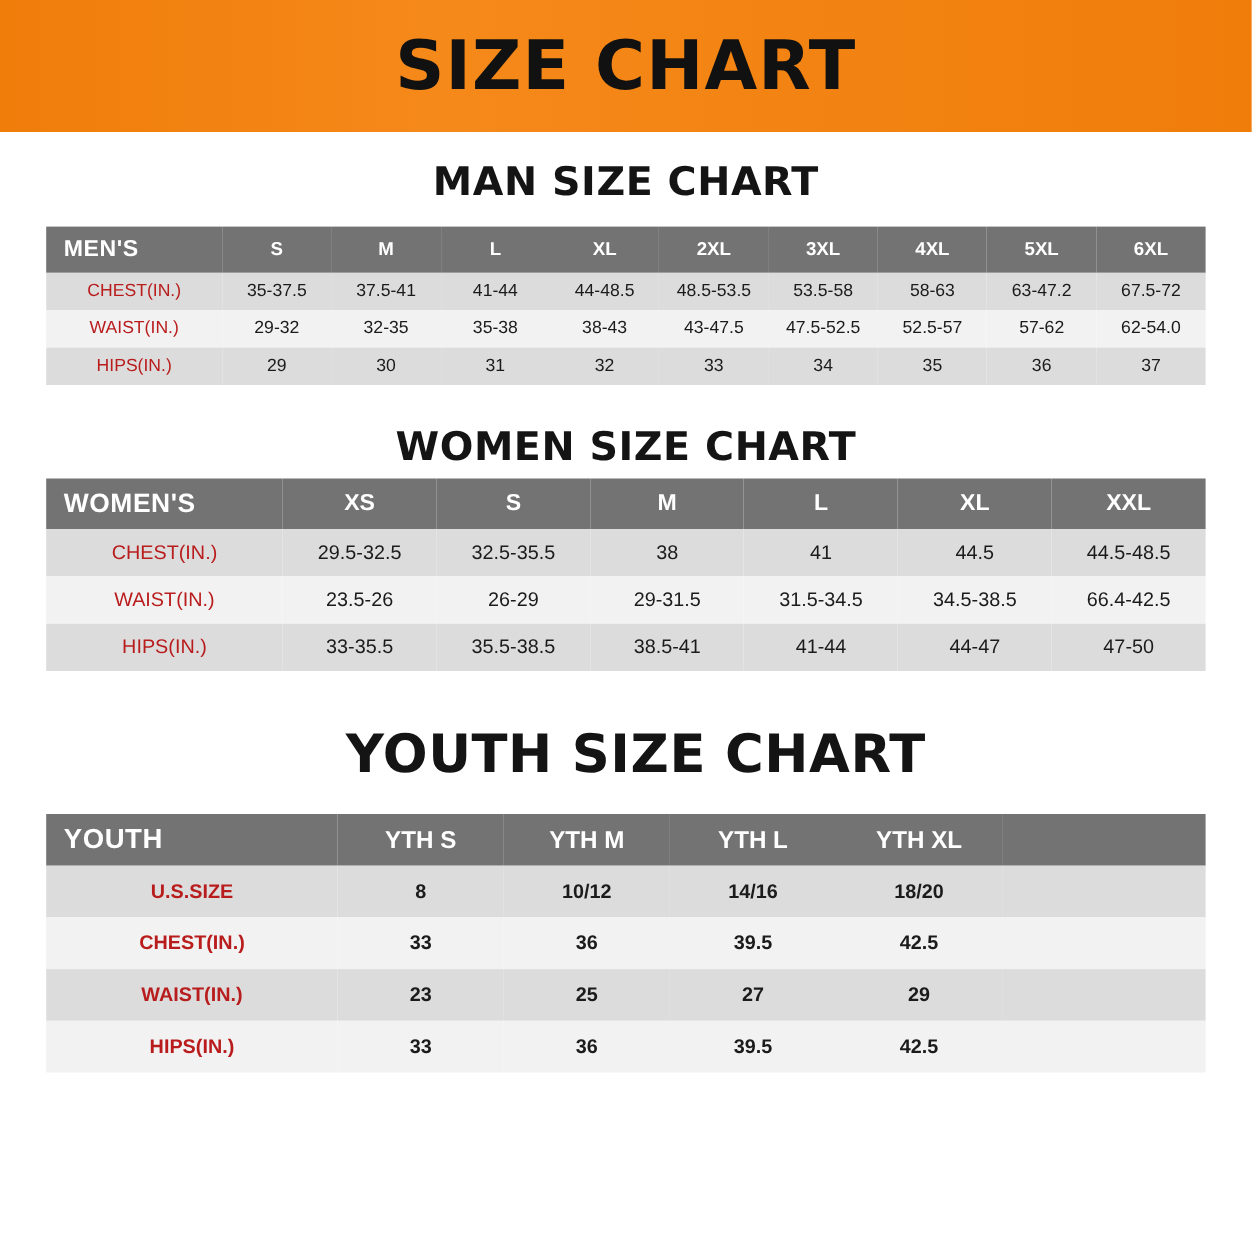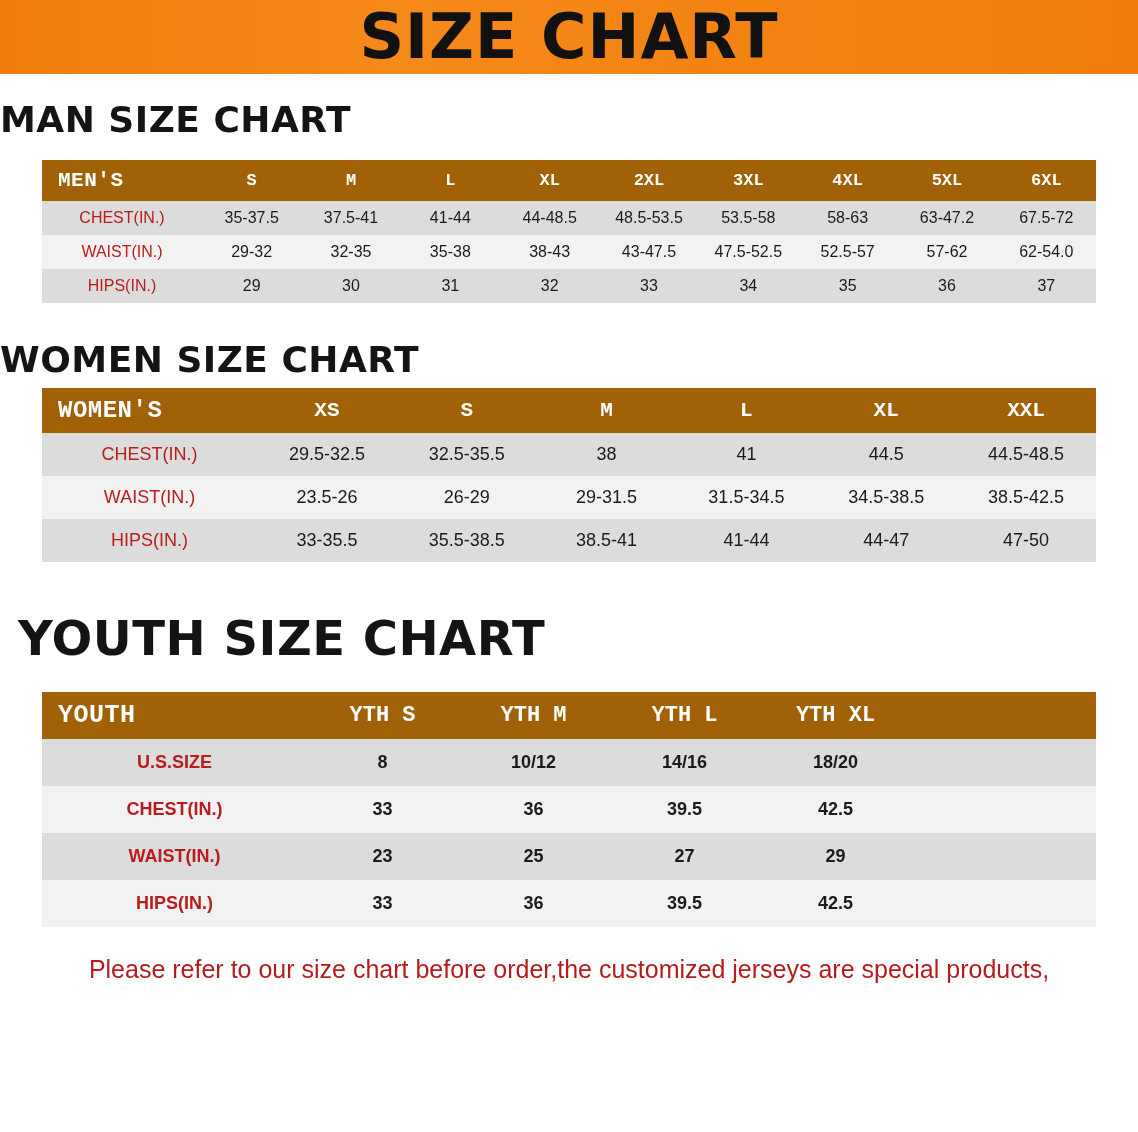--- a/index.html
+++ b/index.html
@@ -9,59 +9,60 @@
   body {
     width: 1138px;
     height: 1132px;
     background: #ffffff;
     font-family: "Liberation Sans", sans-serif;
     overflow: hidden;
   }
 
   
   .banner {
-    height: 74px;
+    height: 120px;
     background: linear-gradient(90deg, #f07d0a 0%, #f5891a 35%, #f07d0a 100%);
     display: flex;
     align-items: center;
     justify-content: center;
   }
   .banner-title {
     font-family: "DejaVu Sans", sans-serif;
     font-weight: 700;
     font-size: 62px;
     letter-spacing: 1px;
     color: #111111;
     line-height: 1;
   }
 
   
   .section-heading {
+    text-align: center;
     font-family: "DejaVu Sans", sans-serif;
     font-weight: 700;
     color: #141414;
     letter-spacing: 0.5px;
   }
   .heading-man    { font-size: 36px; margin-top: 25px; margin-bottom: 20px; }
   .heading-women  { font-size: 36px; margin-top: 36px; margin-bottom: 8px; }
   .heading-youth  { font-size: 48px; margin-top: 48px; margin-bottom: 26px; margin-left: 18px; }
 
   
   .table-wrap {
     margin: 0 42px;
   }
   table.size-table {
     width: 100%;
     border-collapse: collapse;
     table-layout: fixed;
   }
   table.size-table thead th {
-    background: #a16207;
+    background: #737373;
     color: #ffffff;
-    font-family: Liberation Mono, monospace;
+    font-family: Liberation Sans, sans-serif;
     font-weight: 700;
     text-align: center;
     padding: 9px 2px;
   }
   table.size-table thead th.rowlabel-head {
     text-align: left;
     padding-left: 16px;
     letter-spacing: 0.5px;
   }
   table.size-table tbody td {
@@ -202,21 +203,21 @@
         <td>44.5</td>
         <td>44.5-48.5</td>
       </tr>
       <tr class="band-light">
         <td class="rowlabel">WAIST(IN.)</td>
         <td>23.5-26</td>
         <td>26-29</td>
         <td>29-31.5</td>
         <td>31.5-34.5</td>
         <td>34.5-38.5</td>
-        <td>38.5-42.5</td>
+        <td>66.4-42.5</td>
       </tr>
       <tr class="band-dark">
         <td class="rowlabel">HIPS(IN.)</td>
         <td>33-35.5</td>
         <td>35.5-38.5</td>
         <td>38.5-41</td>
         <td>41-44</td>
         <td>44-47</td>
         <td>47-50</td>
       </tr>
@@ -274,14 +275,13 @@
         <td>36</td>
         <td>39.5</td>
         <td>42.5</td>
         <td></td>
       </tr>
     </tbody>
   </table>
 </div>
 
 <div class="note">
-  <span>Please refer to our size chart before order,the customized jerseys are special products,</span>
 </div>
 
 </body></html>

